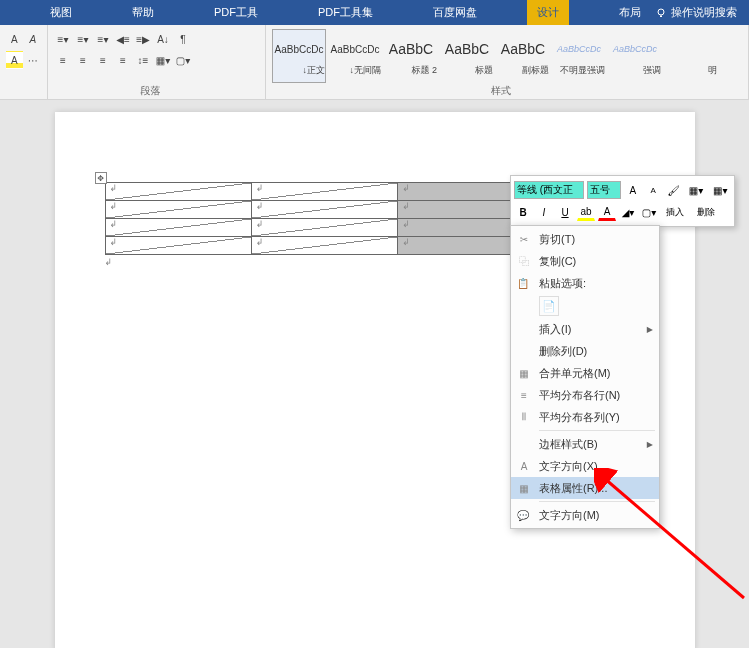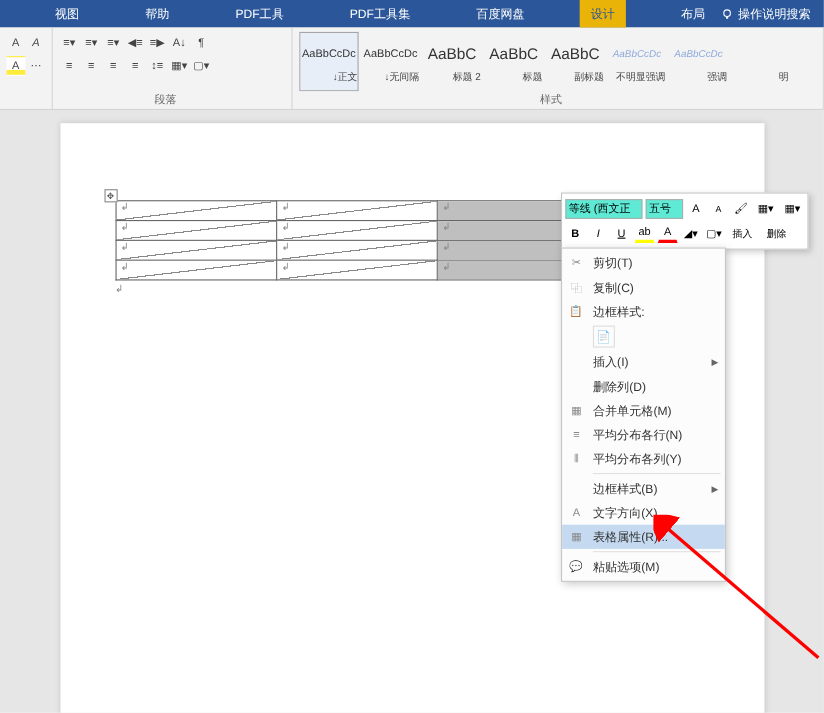--- a/index.html
+++ b/index.html
@@ -198,21 +198,21 @@
   <div class="cm-item">
       <span class="cm-icon">✂</span>
       <span>剪切(T)</span>
     </div>
   <div class="cm-item">
       <span class="cm-icon">⿻</span>
       <span>复制(C)</span>
     </div>
   <div class="cm-item">
       <span class="cm-icon">📋</span>
-      <span>边框样式:</span>
+      <span>粘贴选项:</span>
     </div>
   <div class="cm-sub">
       <div class="paste-icon">📄</div>
     </div>
   <div class="cm-item">
       <span>插入(I)</span>
       <span class="cm-arrow">▶</span>
     </div>
   <div class="cm-item">
       <span>删除列(D)</span>
@@ -238,21 +238,21 @@
       <span class="cm-icon">A</span>
       <span>文字方向(X)...</span>
     </div>
   <div class="cm-item hover">
       <span class="cm-icon">▦</span>
       <span>表格属性(R)...</span>
     </div>
   <div class="cm-sep"></div>
   <div class="cm-item">
       <span class="cm-icon">💬</span>
-      <span>粘贴选项(M)</span>
+      <span>文字方向(M)</span>
     </div>
 </div>
 
 <svg class="arrow-annot" width="160" height="140">
   <defs>
       <marker id="ah" markerWidth="10" markerHeight="10" refX="2" refY="5" orient="auto">
         <path d="M0,0 L10,5 L0,10 Z" fill="#ff0000"></path>
       </marker>
     </defs>
   <line x1="150" y1="130" x2="10" y2="10" stroke="#ff0000" stroke-width="3" marker-end="url(#ah)"></line>

